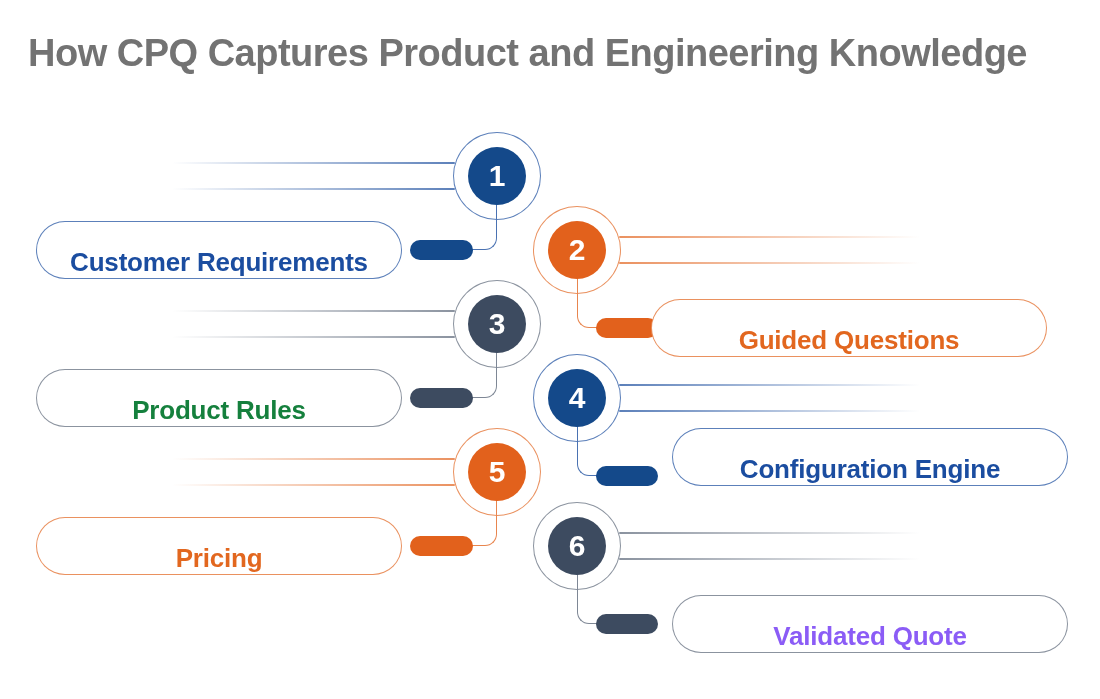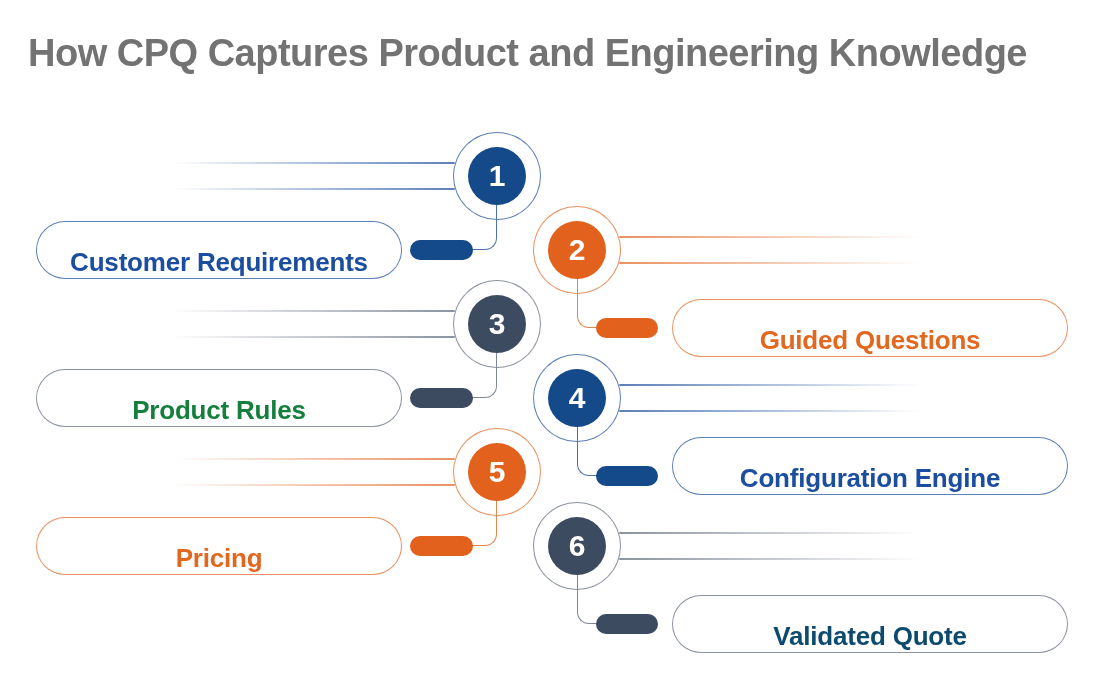--- a/index.html
+++ b/index.html
@@ -100,21 +100,21 @@
         <span style="color: rgb(27, 77, 160);">Customer Requirements</span>
       </div>
       <div class="num-circle" style="left: 468px; top: 147px; background: rgb(20, 73, 138);">
         <span>1</span>
       </div>
       <div class="speed-line" style="top: 236px; left: 619px; width: 301px; background: linear-gradient(to right, rgba(232, 133, 78, 0.9), rgba(232, 133, 78, 0));"></div>
       <div class="speed-line" style="top: 262px; left: 619px; width: 301px; background: linear-gradient(to right, rgba(232, 133, 78, 0.9), rgba(232, 133, 78, 0));"></div>
       <div class="ring" style="left: 533px; top: 206px; border-color: rgba(232, 133, 78, 0.9);"></div>
       <div class="connector right" style="top: 270px; height: 58px; border-color: rgb(232, 133, 78); left: 577px; width: 20px;"></div>
       <div class="dash" style="left: 596px; top: 318px; width: 62px; background: rgb(226, 97, 28);"></div>
-      <div class="pill" style="left: 672px; top: 299px; width: 396px; border-color: rgba(232, 133, 78, 0.9);">
+      <div class="pill" style="left: 651px; top: 299px; width: 396px; border-color: rgba(232, 133, 78, 0.9);">
         <span style="color: rgb(226, 103, 31);">Guided Questions</span>
       </div>
       <div class="num-circle" style="left: 548px; top: 221px; background: rgb(226, 97, 28);">
         <span>2</span>
       </div>
       <div class="speed-line" style="top: 310px; left: 172px; width: 283px; background: linear-gradient(to left, rgba(126, 135, 149, 0.9), rgba(126, 135, 149, 0));"></div>
       <div class="speed-line" style="top: 336px; left: 172px; width: 283px; background: linear-gradient(to left, rgba(126, 135, 149, 0.9), rgba(126, 135, 149, 0));"></div>
       <div class="ring" style="left: 453px; top: 280px; border-color: rgba(126, 135, 149, 0.9);"></div>
       <div class="connector left" style="top: 344px; height: 54px; border-color: rgb(126, 135, 149); left: 472px; width: 25px;"></div>
       <div class="dash" style="left: 410px; top: 388px; width: 63px; background: rgb(61, 75, 96);"></div>
@@ -122,21 +122,21 @@
         <span style="color: #15803d; margin-top: 9px;">Product Rules</span>
       </div>
       <div class="num-circle" style="left: 468px; top: 295px; background: rgb(61, 75, 96);">
         <span>3</span>
       </div>
       <div class="speed-line" style="top: 384px; left: 619px; width: 301px; background: linear-gradient(to right, rgba(74, 114, 178, 0.9), rgba(74, 114, 178, 0));"></div>
       <div class="speed-line" style="top: 410px; left: 619px; width: 301px; background: linear-gradient(to right, rgba(74, 114, 178, 0.9), rgba(74, 114, 178, 0));"></div>
       <div class="ring" style="left: 533px; top: 354px; border-color: rgba(74, 114, 178, 0.9);"></div>
       <div class="connector right" style="top: 418px; height: 58px; border-color: rgb(74, 114, 178); left: 577px; width: 20px;"></div>
       <div class="dash" style="left: 596px; top: 466px; width: 62px; background: rgb(20, 73, 138);"></div>
-      <div class="pill" style="left: 672px; top: 437px; width: 396px; border-color: rgba(74, 114, 178, 0.9);">
+      <div class="pill" style="left: 672px; top: 428px; width: 396px; border-color: rgba(74, 114, 178, 0.9);">
         <span style="color: rgb(27, 77, 160);">Configuration Engine</span>
       </div>
       <div class="num-circle" style="left: 548px; top: 369px; background: rgb(20, 73, 138);">
         <span>4</span>
       </div>
       <div class="speed-line" style="top: 458px; left: 172px; width: 283px; background: linear-gradient(to left, rgba(232, 133, 78, 0.9), rgba(232, 133, 78, 0));"></div>
       <div class="speed-line" style="top: 484px; left: 172px; width: 283px; background: linear-gradient(to left, rgba(232, 133, 78, 0.9), rgba(232, 133, 78, 0));"></div>
       <div class="ring" style="left: 453px; top: 428px; border-color: rgba(232, 133, 78, 0.9);"></div>
       <div class="connector left" style="top: 492px; height: 54px; border-color: rgb(232, 133, 78); left: 472px; width: 25px;"></div>
       <div class="dash" style="left: 410px; top: 536px; width: 63px; background: rgb(226, 97, 28);"></div>
@@ -145,19 +145,19 @@
       </div>
       <div class="num-circle" style="left: 468px; top: 443px; background: rgb(226, 97, 28);">
         <span>5</span>
       </div>
       <div class="speed-line" style="top: 532px; left: 619px; width: 301px; background: linear-gradient(to right, rgba(126, 135, 149, 0.9), rgba(126, 135, 149, 0));"></div>
       <div class="speed-line" style="top: 558px; left: 619px; width: 301px; background: linear-gradient(to right, rgba(126, 135, 149, 0.9), rgba(126, 135, 149, 0));"></div>
       <div class="ring" style="left: 533px; top: 502px; border-color: rgba(126, 135, 149, 0.9);"></div>
       <div class="connector right" style="top: 566px; height: 58px; border-color: rgb(126, 135, 149); left: 577px; width: 20px;"></div>
       <div class="dash" style="left: 596px; top: 614px; width: 62px; background: rgb(61, 75, 96);"></div>
       <div class="pill" style="left: 672px; top: 595px; width: 396px; border-color: rgba(126, 135, 149, 0.9);">
-        <span style="color: #0c4a6e;">Validated Quote</span>
+        <span style="color: #8b5cf6;">Validated Quote</span>
       </div>
       <div class="num-circle" style="left: 548px; top: 517px; background: rgb(61, 75, 96);">
         <span>6</span>
       </div>
     </div>
 </div>
 
 </body></html>

